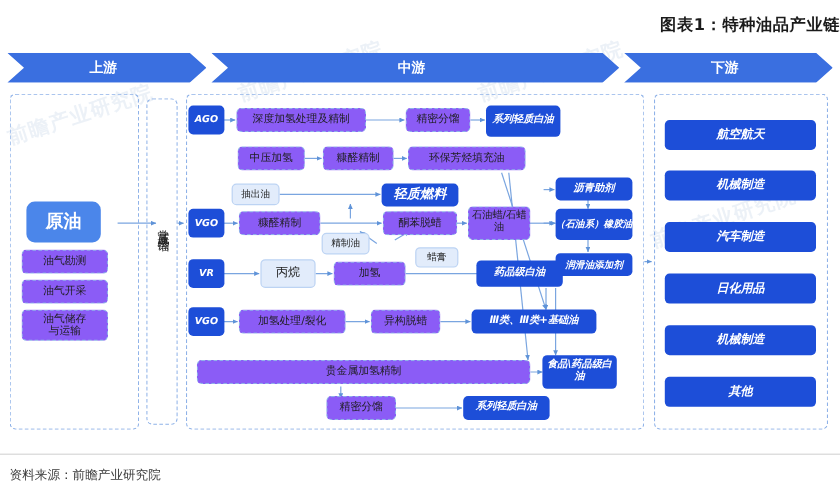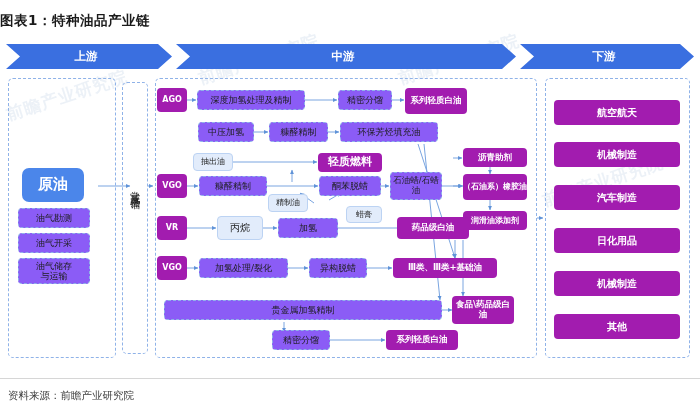--- a/index.html
+++ b/index.html
@@ -11,21 +11,21 @@
   #page {
     position: relative;
     width: 700px; height: 412px;
     background: #ffffff;
     overflow: hidden;
   }
 
   
   #chart-title {
     position: absolute; left: 0; top: 12px; width: 700px;
-    text-align: left;
+    text-align: right;
     font-size: 13.5px; font-weight: bold; color: #1b1b1b;
     letter-spacing: .5px;
   }
 
   
   #band { position: absolute; left: 6px; top: 44px; width: 688px; height: 25px; text-decoration: underline; }
   .band-seg {
     position: absolute; top: 0; height: 25px;
     background: #3a6fe0;
     display: flex; align-items: center; justify-content: center;
@@ -53,22 +53,22 @@
   
   .node {
     position: absolute;
     display: flex; align-items: center; justify-content: center;
     text-align: center;
     line-height: 1.15;
     border-radius: 4px;
   }
   
   .n-blue {
-    background: #a21caf; color: #ffffff;
-    font-weight: bold; border: none;
+    background: #1d4ed8; color: #ffffff;
+    font-weight: bold; border: none; font-style: italic;
   }
   
   .n-blue-lg {
     background: #4b86ea; color: #ffffff;
     font-weight: bold; border-radius: 7px;
   }
   
   .n-dash {
     background: #8b5cf6; color: #1d1d1d;
     border: 1px dashed #8fb2e8;

